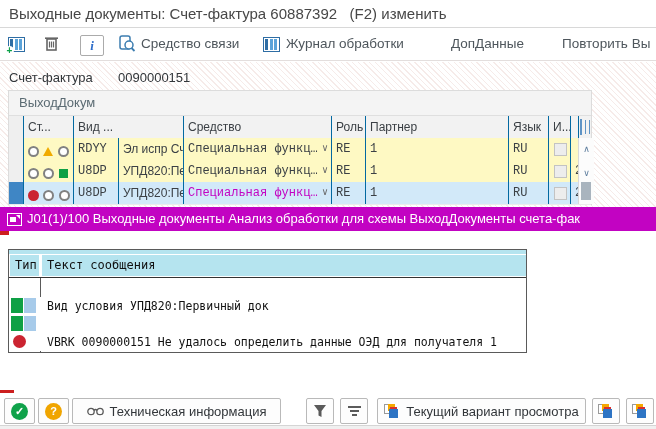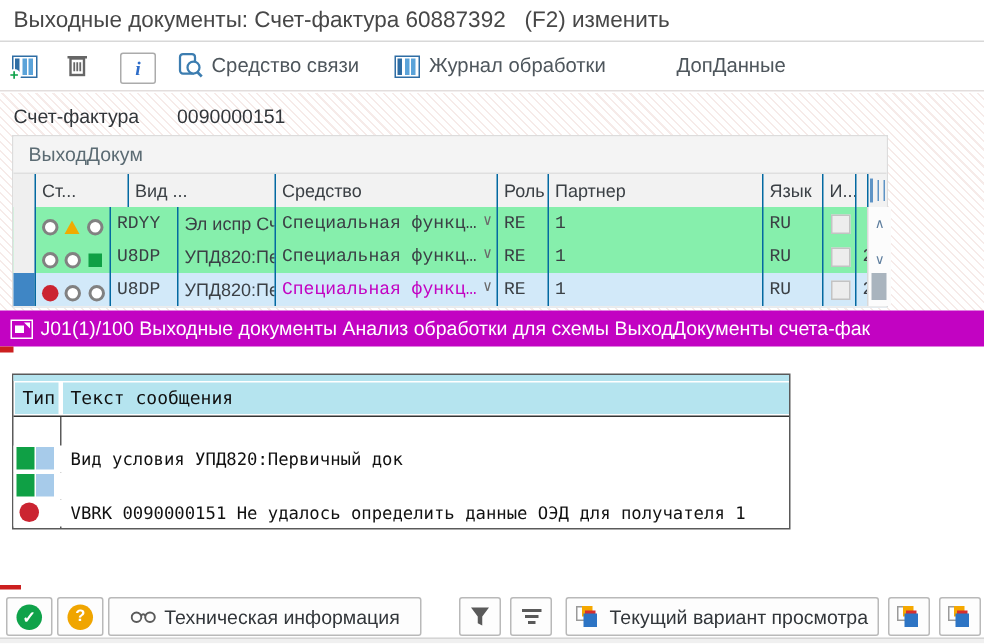--- a/index.html
+++ b/index.html
@@ -27,21 +27,21 @@
   .fieldlabel{font-size:13px;color:#32363a;}
   
   .groupbox{left:8px;top:90px;width:584px;height:115px;background:#fff;border:1px solid #dcdcdc;}
   .grouptitle{position:absolute;left:0;top:0;width:100%;height:24px;background:#f4f4f4;
               font-size:13px;color:#5b6b73;line-height:24px;padding-left:10px;box-sizing:border-box;}
   .theadrow{position:absolute;left:0;top:24px;width:100%;height:23px;background:#f2f2f2;
             border-top:1px solid #dfdfdf;border-bottom:1px solid #d9d9d9;}
   .hcell,.bcell{position:absolute;top:0;height:100%;border-left:1px solid #0369a1;
             font-size:12px;color:#3b4045;padding:4px 0 0 4px;box-sizing:border-box;
             white-space:nowrap;overflow:hidden;}
-  .trow{position:absolute;left:0;width:100%;height:22px;background:#86efac;border-bottom:1px solid #ececec;}
+  .trow{position:absolute;left:0;width:100%;height:22px;background:#fef9c3;border-bottom:1px solid #ececec;}
   .trow.selected{background:#d2e9f9;}
   .mono{font-family:"Liberation Mono","DejaVu Sans Mono",monospace;}
   .selcell{position:absolute;left:0;top:0;width:14px;height:100%;background:#efefef;border-right:1px solid #dcdcdc;}
   .selcell.active{background:#3f86c5;}
   
   .st{display:inline-block;vertical-align:middle;margin-right:1px;}
   .st-ring{width:7px;height:7px;border:2px solid #818181;border-radius:50%;background:#fff;}
   .st-tri{width:0;height:0;border-left:5px solid transparent;border-right:5px solid transparent;
           border-bottom:9px solid #f0ab00;}
   .st-green{width:9px;height:9px;background:#0fa045;}
@@ -127,34 +127,35 @@
     <div class="tb-label" style="left:141px;">Средство связи</div>
     <div class="iconbox" style="left:263px;top:8px;">
       <span class="mini-table">
         <span class="col dark" style="left:1px;"></span>
           <span class="col" style="left:6px;"></span>
           <span class="col" style="left:10px;"></span>
       </span>
     </div>
     <div class="tb-label" style="left:286px;">Журнал обработки</div>
     <div class="tb-label" style="left:451px;">ДопДанные</div>
+    <div class="tb-label" style="left:562px;">Повторить Вы</div>
   </div>
 
   <div class="abs hatch" style="left:0;top:62px;width:656px;height:145px;"></div>
 
   <div class="abs fieldlabel" style="left:9px;top:70px;">Счет-фактура</div>
   <div class="abs fieldlabel" style="left:118px;top:70px;">0090000151</div>
 
   <div class="abs groupbox">
     <div class="grouptitle">ВыходДокум</div>
 
     <div class="theadrow">
       <div class="hcell" style="left:0;width:14px;border-left:none;background:#efefef;"></div>
       <div class="hcell" style="left:14px;width:50px;">Ст...</div>
-      <div class="hcell" style="left:64px;width:45px;margin-left:12px;">Вид ...</div>
+      <div class="hcell" style="left:64px;width:45px;">Вид ...</div>
       <div class="hcell" style="left:109px;width:65px;margin-top:24px;">Описание</div>
       <div class="hcell" style="left:174px;width:148px;">Средство</div>
       <div class="hcell" style="left:322px;width:34px;">Роль</div>
       <div class="hcell" style="left:356px;width:143px;">Партнер</div>
       <div class="hcell" style="left:499px;width:40px;">Язык</div>
       <div class="hcell" style="left:539px;width:22px;">И...</div>
       <div class="hcell" style="left:561px;width:8px;"></div>
       <div class="hcell" style="left:569px;width:15px;padding:4px 0 0 1px;">
         <span class="cfg-grid"><span class="v" style="left:4px;"></span><span class="v" style="left:8px;"></span></span>
       </div>

